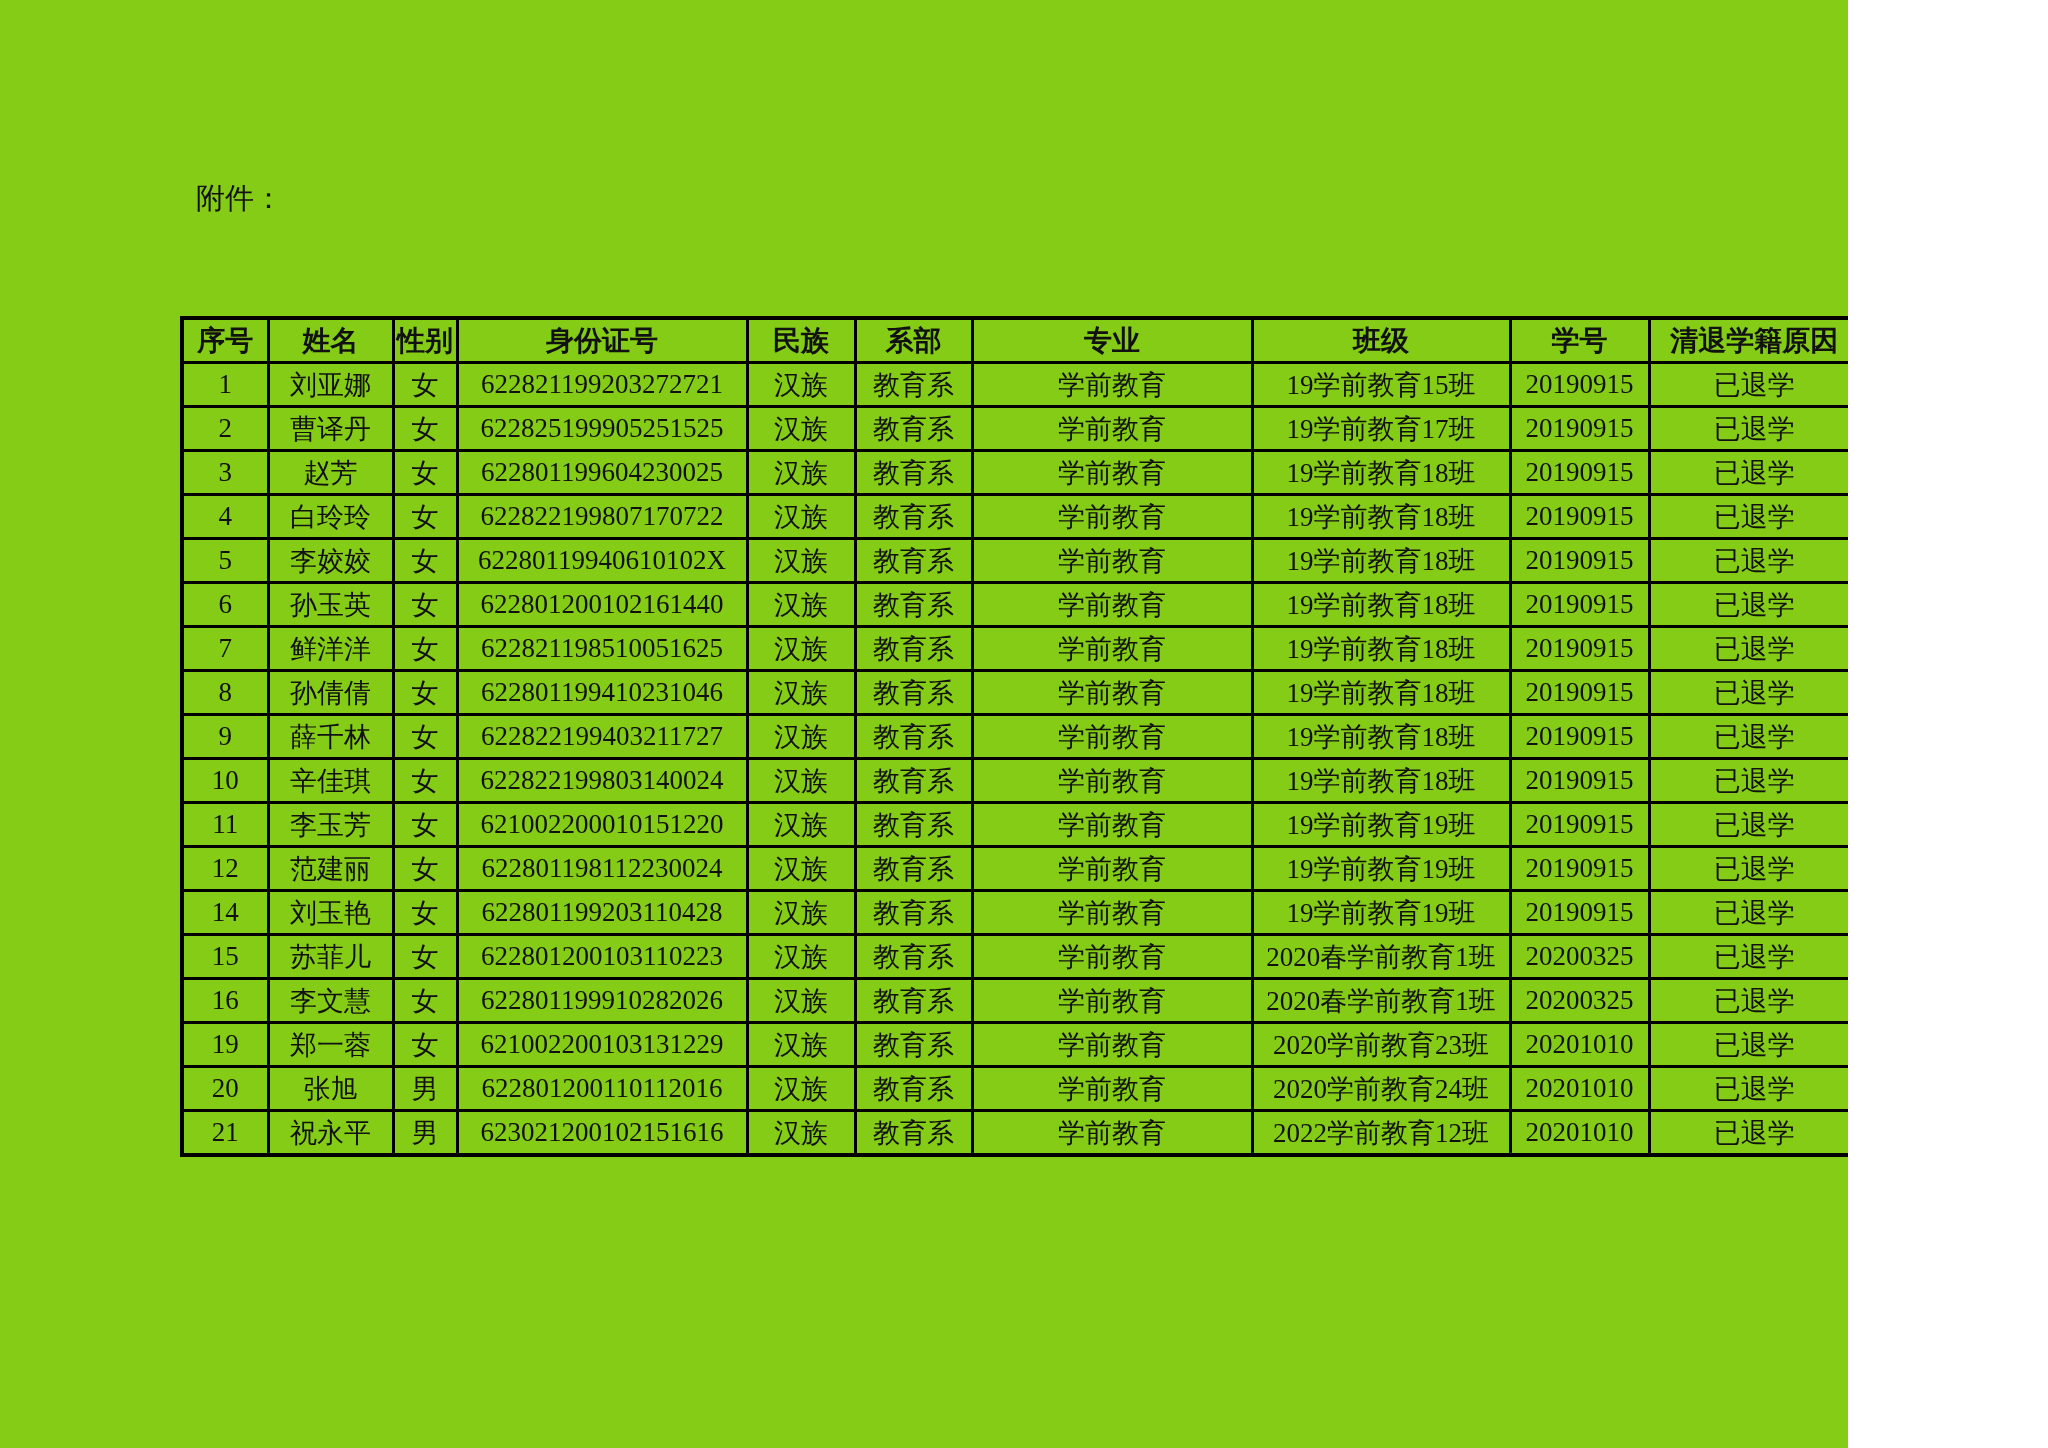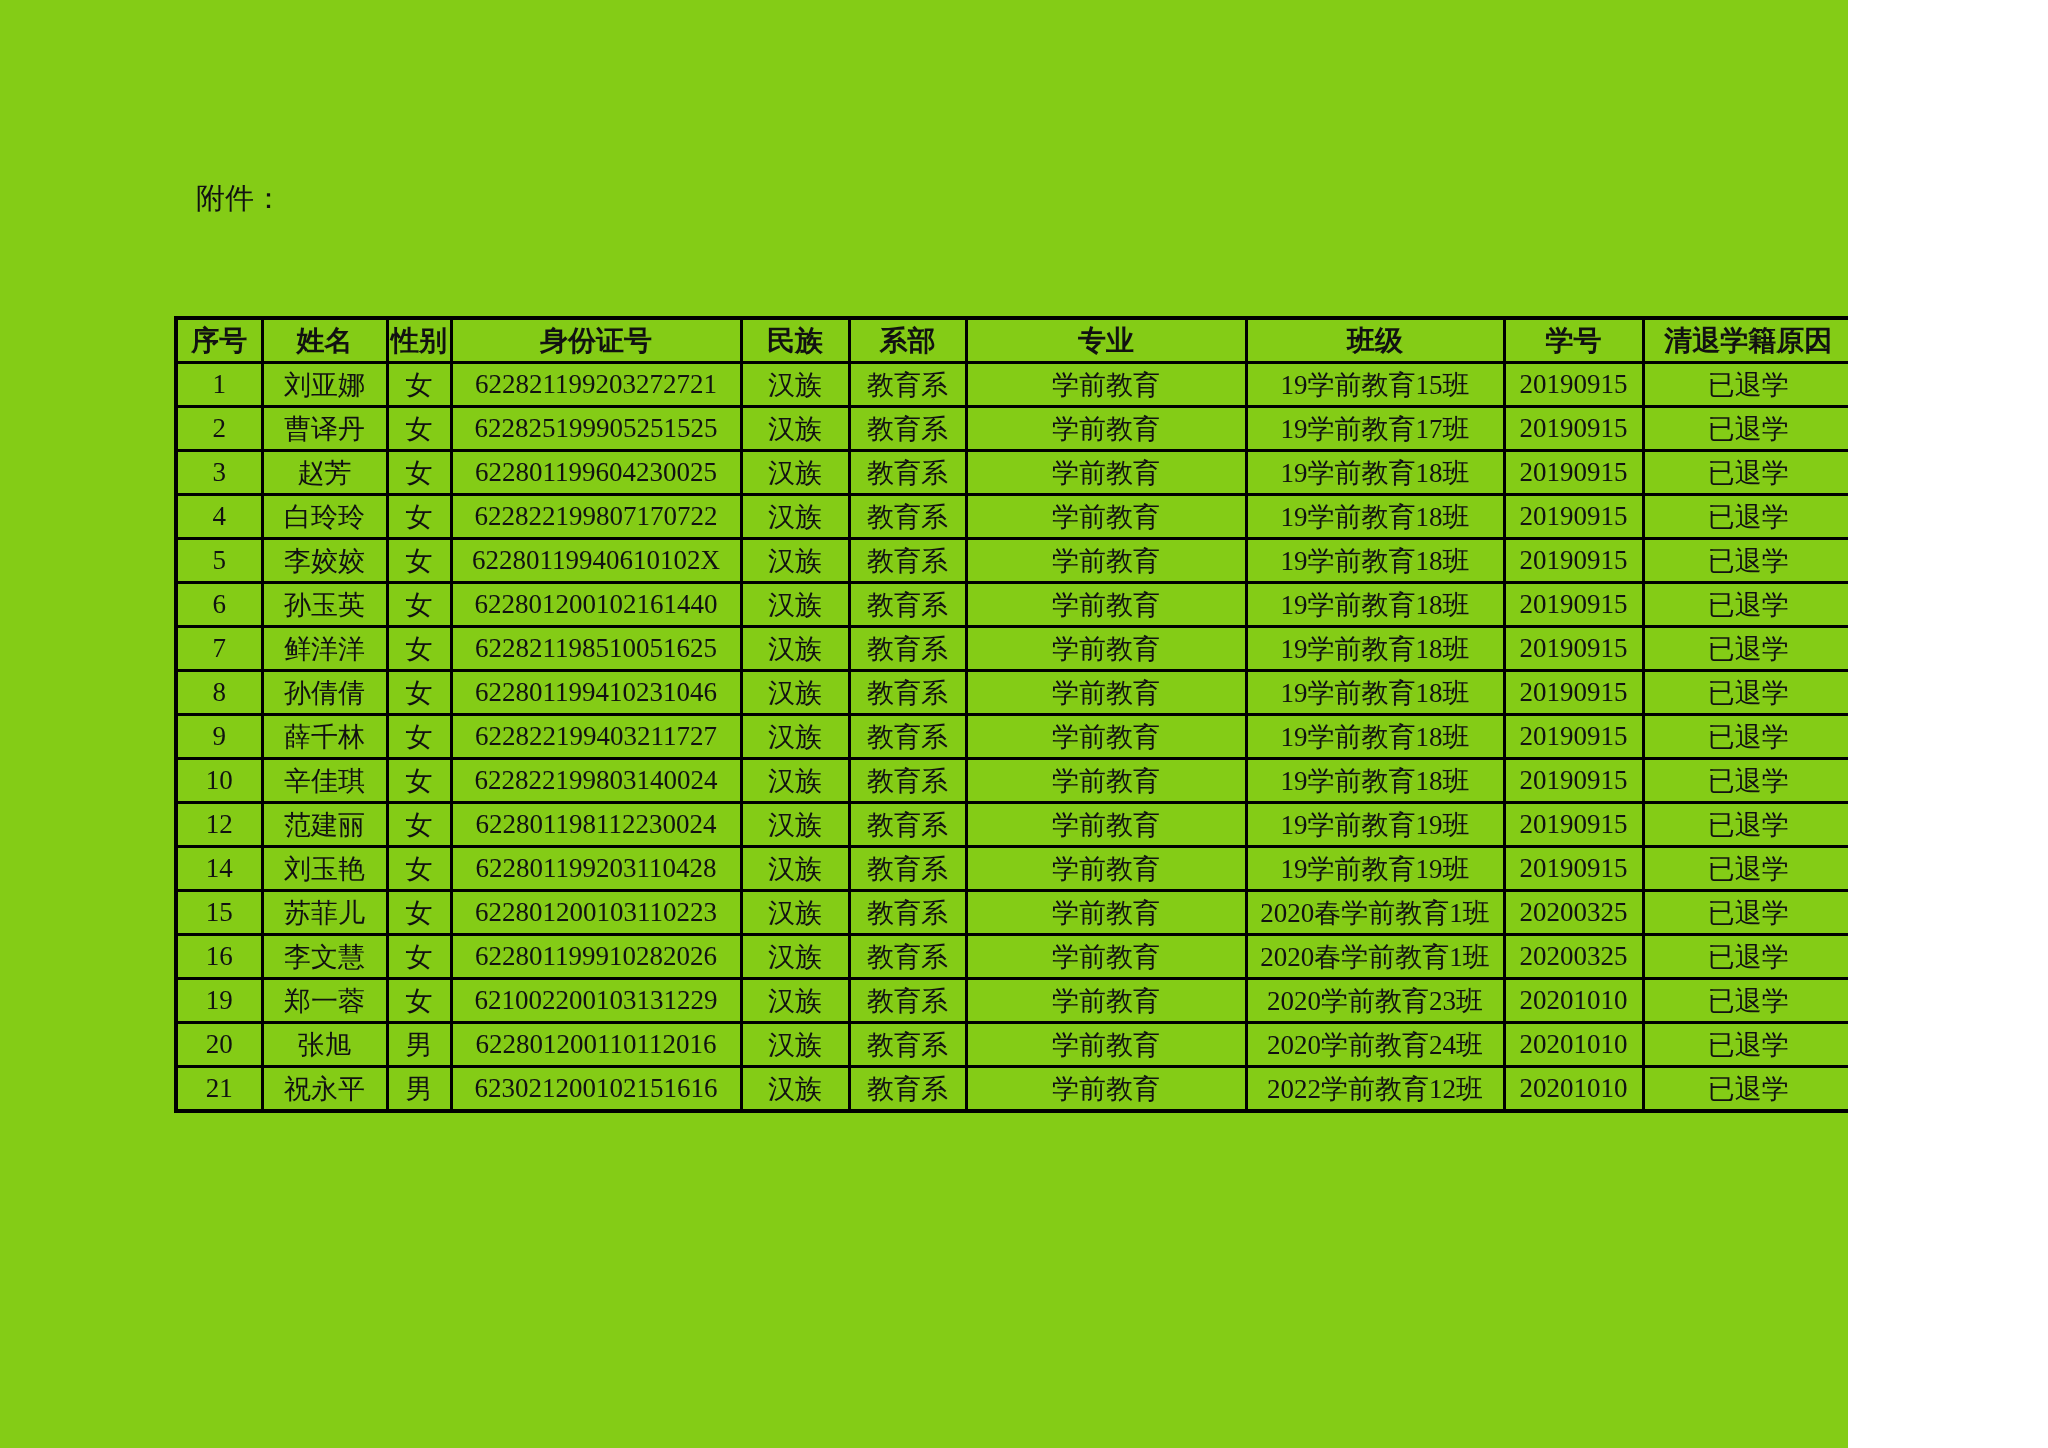--- a/index.html
+++ b/index.html
@@ -31,21 +31,21 @@
     width: 100%;
     text-align: center;
     font-size: 46px;
     line-height: 58px;
     font-weight: bold;
     color: #000000;
     letter-spacing: 1px;
   }
   table.roster {
     position: absolute;
-    left: 174px;
+    left: 180px;
     top: 316px;
     width: 1678px;
     border-collapse: collapse;
     table-layout: fixed;
     border: 4px solid #000000;
   }
   table.roster th, table.roster td {
     border: 3px solid #000000;
     height: 41px;
     padding: 0 2px;
@@ -214,20 +214,32 @@
           <td>女</td>
           <td>622822199803140024</td>
           <td>汉族</td>
           <td>教育系</td>
           <td>学前教育</td>
           <td>19学前教育18班</td>
           <td>20190915</td>
           <td>已退学</td>
         </tr>
         <tr>
+          <td>11</td>
+          <td>李玉芳</td>
+          <td>女</td>
+          <td>621002200010151220</td>
+          <td>汉族</td>
+          <td>教育系</td>
+          <td>学前教育</td>
+          <td>19学前教育19班</td>
+          <td>20190915</td>
+          <td>已退学</td>
+        </tr>
+        <tr>
           <td>12</td>
           <td>范建丽</td>
           <td>女</td>
           <td>622801198112230024</td>
           <td>汉族</td>
           <td>教育系</td>
           <td>学前教育</td>
           <td>19学前教育19班</td>
           <td>20190915</td>
           <td>已退学</td>

